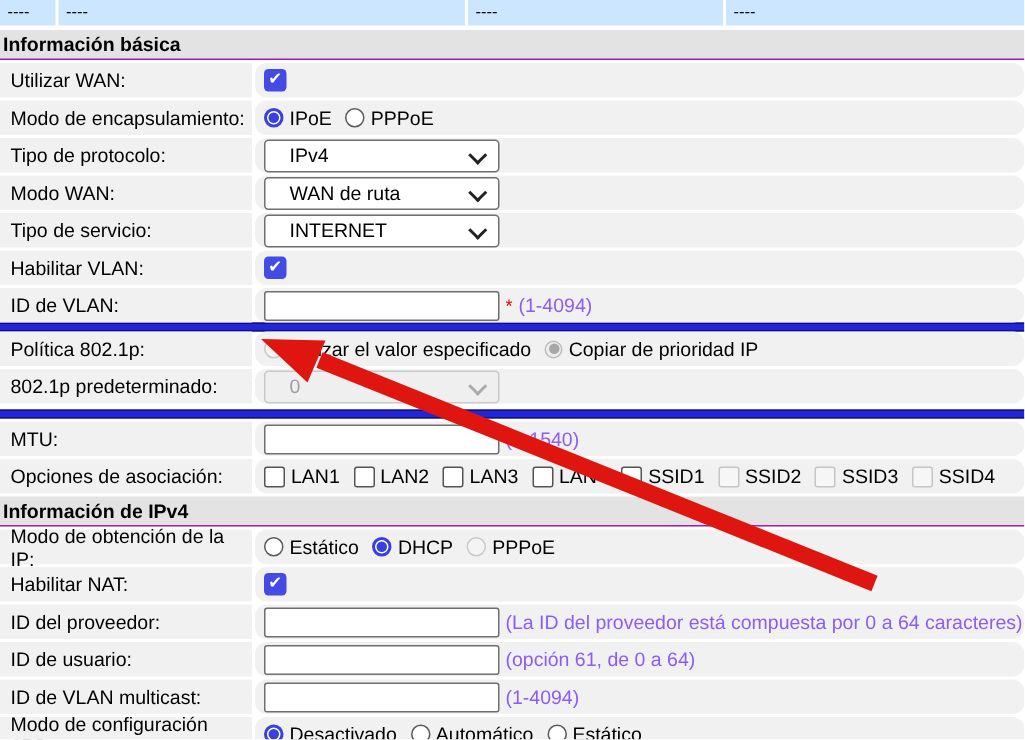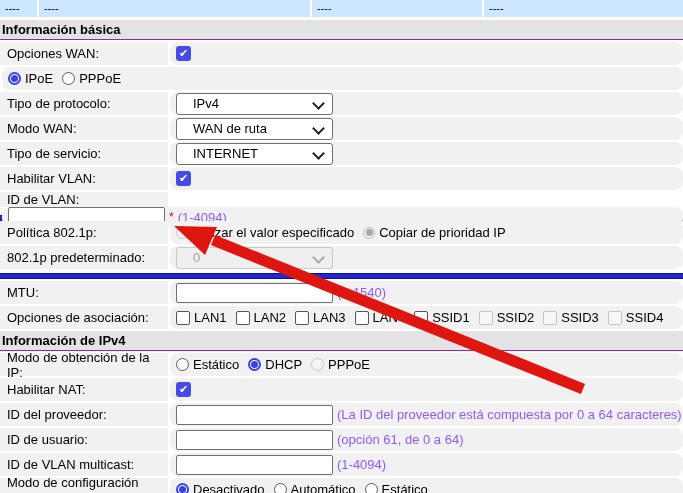--- a/index.html
+++ b/index.html
@@ -78,27 +78,28 @@
   <div class="topbar">
     <div class="tcell c1">----</div>
     <div class="tcell c2">----</div>
     <div class="tcell c3">----</div>
     <div class="tcell c4">----</div>
   </div>
 
   <div class="sec-header">Información básica</div>
 
   <div class="row">
-    <div class="lbl">Opciones WAN:</div>
+    <div class="lbl">Utilizar WAN:</div>
     <div class="ctl">
       <span class="cb checked"></span>
     </div>
   </div>
 
   <div class="row">
+    <div class="lbl">Modo de encapsulamiento:</div>
     <div class="ctl">
       <span class="opt">
         <span class="radio on"></span>
         <span>IPoE</span>
       </span>
       <span class="opt">
         <span class="radio off"></span>
         <span>PPPoE</span>
       </span>
     </div>
@@ -134,21 +135,21 @@
     </div>
   </div>
 
   <div class="row">
     <div class="lbl">Habilitar VLAN:</div>
     <div class="ctl">
       <span class="cb checked"></span>
     </div>
   </div>
 
-  <div class="row" style="margin-bottom:0;flex-direction:column;">
+  <div class="row" style="margin-bottom:0;">
     <div class="lbl">ID de VLAN:</div>
     <div class="ctl gap0">
       <input class="tinput" value="" style="">
       <span class="req">*</span>
       <span class="hint">(1-4094)</span>
     </div>
   </div>
 
   <div class="hl-bar"></div>
 

